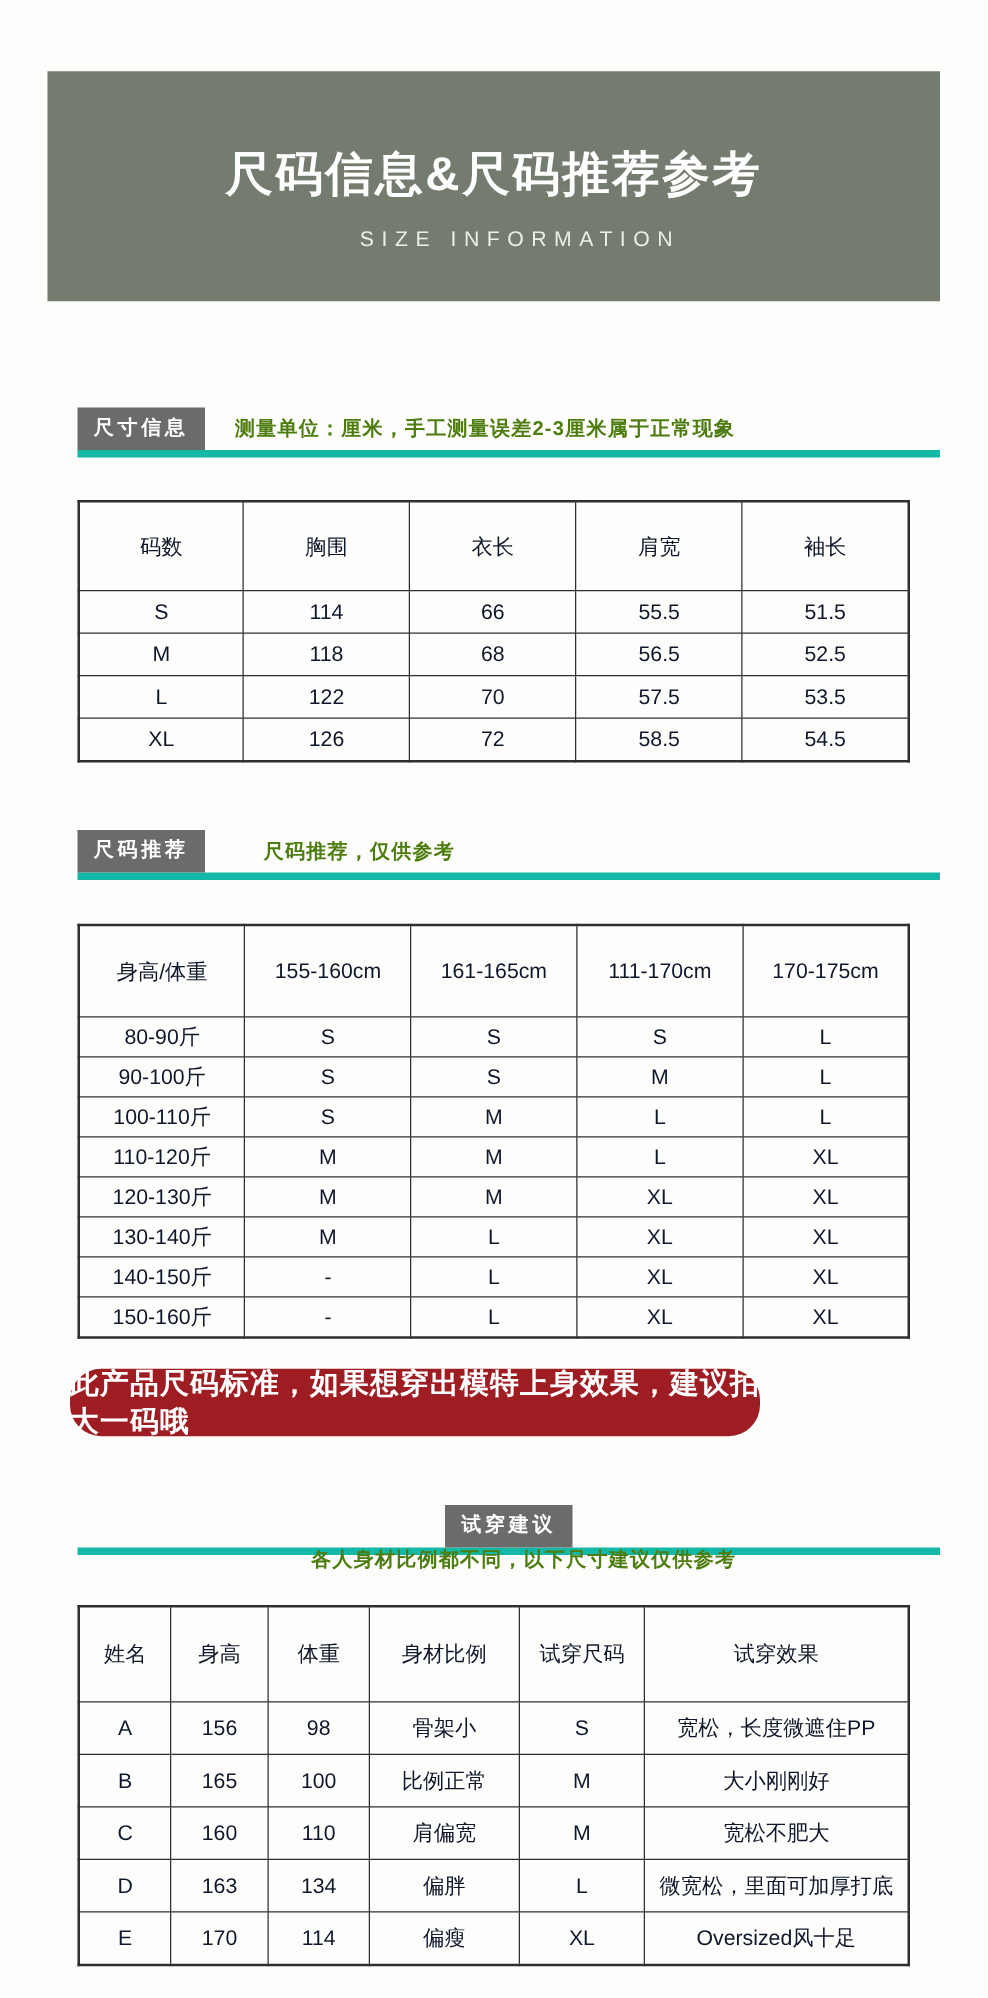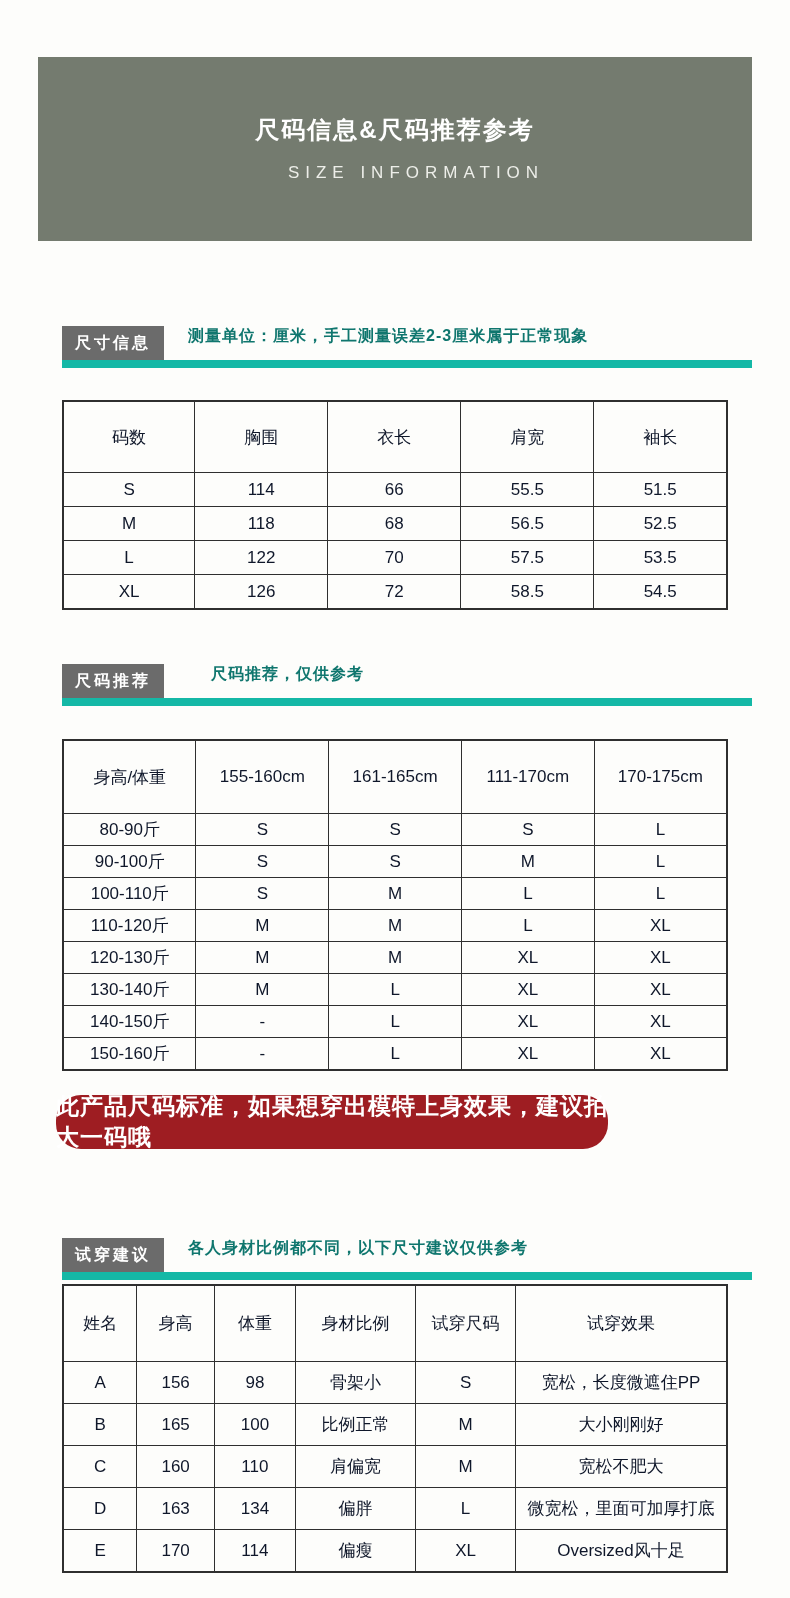--- a/index.html
+++ b/index.html
@@ -8,42 +8,42 @@
     position:relative; width:790px; height:1598px; margin:0 auto;
     background:#fdfdfb; overflow:hidden;
   }
 
   
   .banner {
     position:absolute; left:38px; top:57px; width:714px; height:184px;
     background:#747b6f; text-align:center; color:#ffffff;
   }
   .banner-title {
-    padding-top:57px; font-size:24px; font-weight:bold; letter-spacing:2px;
+    padding-top:57px; font-size:38px; font-weight:bold; letter-spacing:2px;
   }
   .banner-sub {
     margin-top:17px; font-size:17px; letter-spacing:6px; color:#edeee9;padding-left:42px;
   }
 
   
   .section-head {
     position:absolute; left:62px; width:690px; height:34px;
-    border-bottom:8px solid #14b8a6;
-    display:flex; 
+    border-bottom:6px solid #14b8a6;
+    display:flex; align-items:center;
   }
   .s1 { top:326px; }
   .s2 { top:664px;gap:23px; }
-  .s3 { top:1238px; }
+  .s3 { top:1204px;flex-direction:column; }
   .section-label {
     background:#6b6b6b; color:#ffffff; height:34px; line-height:34px;
     padding:0 13px; font-size:16px; font-weight:bold; letter-spacing:3px;
     flex:0 0 auto;
   }
   .section-desc {
-    margin-left:24px; font-size:16px; font-weight:bold; color:#0f766e;
+    margin-left:24px; font-size:16px; font-weight:bold; color:#4d7c0f;
     letter-spacing:1px; white-space:nowrap;
   }
 
   
   table.tbl {
     position:absolute; left:62px; width:666px;
     border-collapse:collapse; table-layout:fixed;
     color:#0f172a; font-size:17px; text-align:center;
     background:#fdfdfb;
   }

